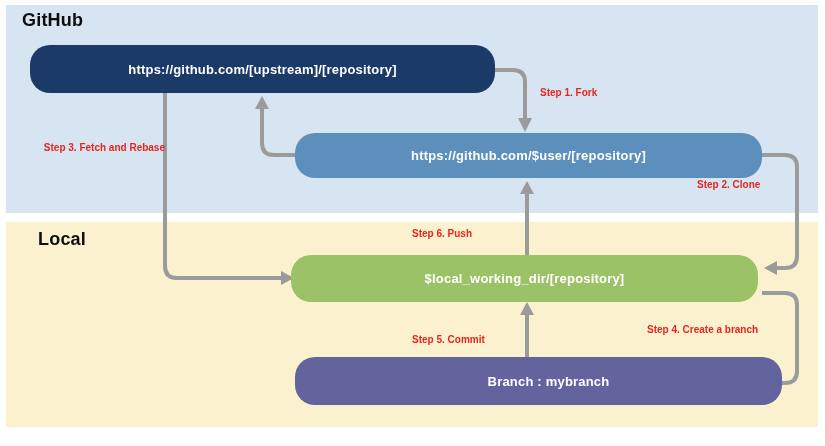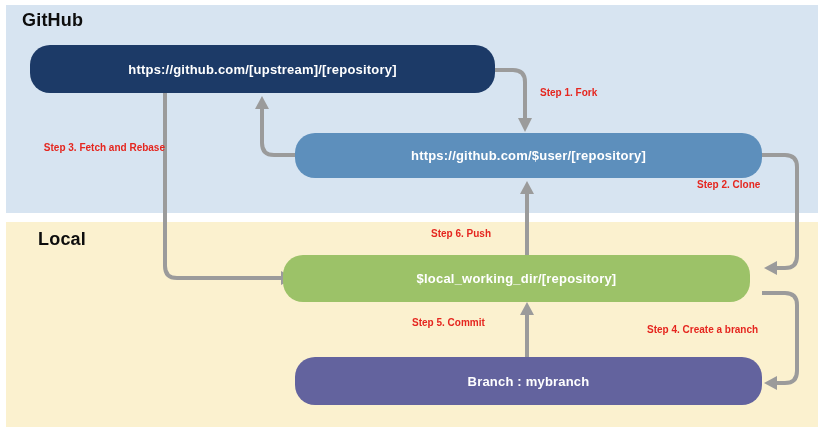--- a/index.html
+++ b/index.html
@@ -23,36 +23,36 @@
   #local-title  { left: 26px; top: 229px; margin-left: 12px; }
   .node {
     position: absolute; z-index: 2;
     border-radius: 20px;
     display: flex; align-items: center; justify-content: center;
     color: #ffffff; font-size: 13px; font-weight: bold;
     letter-spacing: 0.2px;
   }
   #node-upstream { left: 30px;  top: 45px;  width: 465px; height: 48px; }
   #node-user     { left: 295px; top: 133px; width: 467px; height: 45px; }
-  #node-local    { left: 283px; top: 255px; width: 467px; height: 47px; }
-  #node-branch   { left: 295px; top: 357px; width: 467px; height: 48px; }
+  #node-local    { left: 291px; top: 255px; width: 467px; height: 47px; }
+  #node-branch   { left: 295px; top: 357px; width: 467px; height: 48px; padding-left: 20px; }
   .arrows { position: absolute; left: 0; top: 0; z-index: 1; pointer-events: none; }
   .arrows path { fill: none; stroke: #9B9B9B; stroke-width: 4; }
   .arrows polygon { fill: #9B9B9B; stroke: none; }
   .step-label {
     position: absolute; z-index: 3;
     color: #E5261F; font-size: 10px; font-weight: bold;
     white-space: nowrap;
   }
   #label-step-1 { left: 540px; top: 87px; }
   #label-step-7 { left: 268px; top: 112px; }
   #label-step-3 { left: 35px;  top: 139px; width: 130px; white-space: normal; text-align: right; line-height: 17px; }
   #label-step-2 { left: 697px; top: 179px; }
-  #label-step-6 { left: 431px; top: 228px; }
-  #label-step-5 { left: 412px; top: 317px; }
+  #label-step-6 { left: 412px; top: 228px; }
+  #label-step-5 { left: 412px; top: 334px; }
   #label-step-4 { left: 647px; top: 324px; }
 </style>
 </head>
 <body>
 
 <div id="canvas">
 
   <div class="region" id="github-region"></div>
   <div class="region" id="local-region"></div>
 

